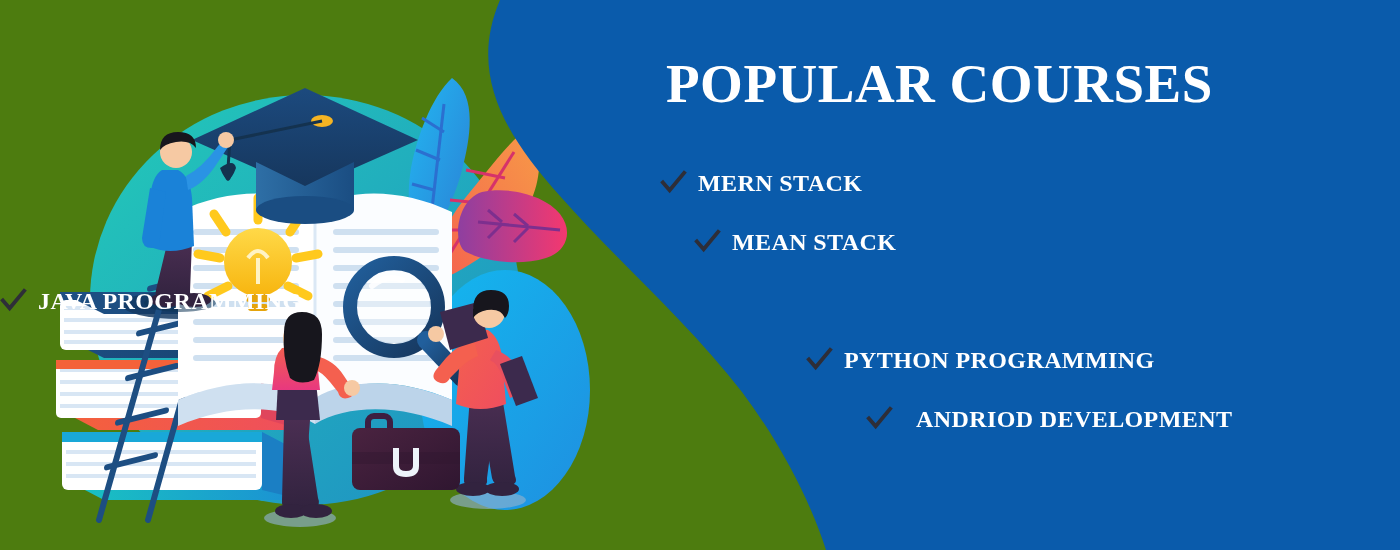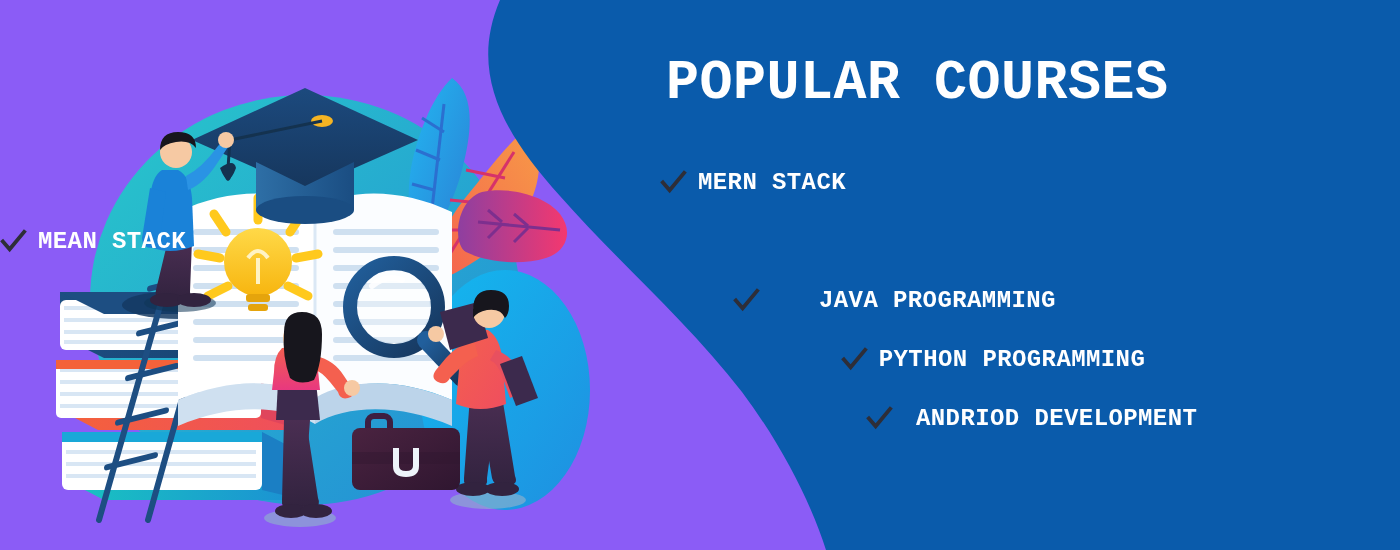--- a/index.html
+++ b/index.html
@@ -5,22 +5,22 @@
   html, body {
     margin: 0;
     padding: 0;
     background: #ffffff;
   }
   #banner {
     position: relative;
     width: 1400px;
     height: 550px;
     overflow: hidden;
-    background: #8b5cf6;
-    font-family: Liberation Mono, monospace;
+    background: #4d7c0f;
+    font-family: Liberation Serif, serif;
     user-select: none;
   }
   .layer {
     position: absolute;
     top: 0;
     left: 0;
     width: 1400px;
     height: 550px;
   }
   
@@ -302,35 +302,35 @@
 
     <div id="course-list">
 
       <div class="course-item" style="padding-left: 660px;">
         <svg class="check-icon" viewBox="0 0 28 28">
           <path d="M3 14 L10 22 L25 4" fill="none" stroke="#2e2e38" stroke-width="4" stroke-linecap="square" stroke-linejoin="miter"></path>
         </svg>
         <span class="course-label">MERN STACK</span>
       </div>
 
+      <div class="course-item" style="padding-left: 694px;">
+        <svg class="check-icon" viewBox="0 0 28 28">
+          <path d="M3 14 L10 22 L25 4" fill="none" stroke="#2e2e38" stroke-width="4" stroke-linecap="square" stroke-linejoin="miter"></path>
+        </svg>
+        <span class="course-label">MEAN STACK</span>
+      </div>
+
       <div class="course-item" style="">
         <svg class="check-icon" viewBox="0 0 28 28">
           <path d="M3 14 L10 22 L25 4" fill="none" stroke="#2e2e38" stroke-width="4" stroke-linecap="square" stroke-linejoin="miter"></path>
         </svg>
-        <span class="course-label">MEAN STACK</span>
-      </div>
-
-      <div class="course-item" style="padding-left: 733px; gap: 48px;">
-        <svg class="check-icon" viewBox="0 0 28 28">
-          <path d="M3 14 L10 22 L25 4" fill="none" stroke="#2e2e38" stroke-width="4" stroke-linecap="square" stroke-linejoin="miter"></path>
-        </svg>
         <span class="course-label">JAVA PROGRAMMING</span>
       </div>
 
-      <div class="course-item" style="padding-left: 806px; justify-content: center;">
+      <div class="course-item" style="padding-left: 806px;">
         <svg class="check-icon" viewBox="0 0 28 28">
           <path d="M3 14 L10 22 L25 4" fill="none" stroke="#2e2e38" stroke-width="4" stroke-linecap="square" stroke-linejoin="miter"></path>
         </svg>
         <span class="course-label">PYTHON PROGRAMMING</span>
       </div>
 
       <div class="course-item" style="padding-left: 866px; gap: 12px;">
         <svg class="check-icon" viewBox="0 0 28 28">
           <path d="M3 14 L10 22 L25 4" fill="none" stroke="#2e2e38" stroke-width="4" stroke-linecap="square" stroke-linejoin="miter"></path>
         </svg>

